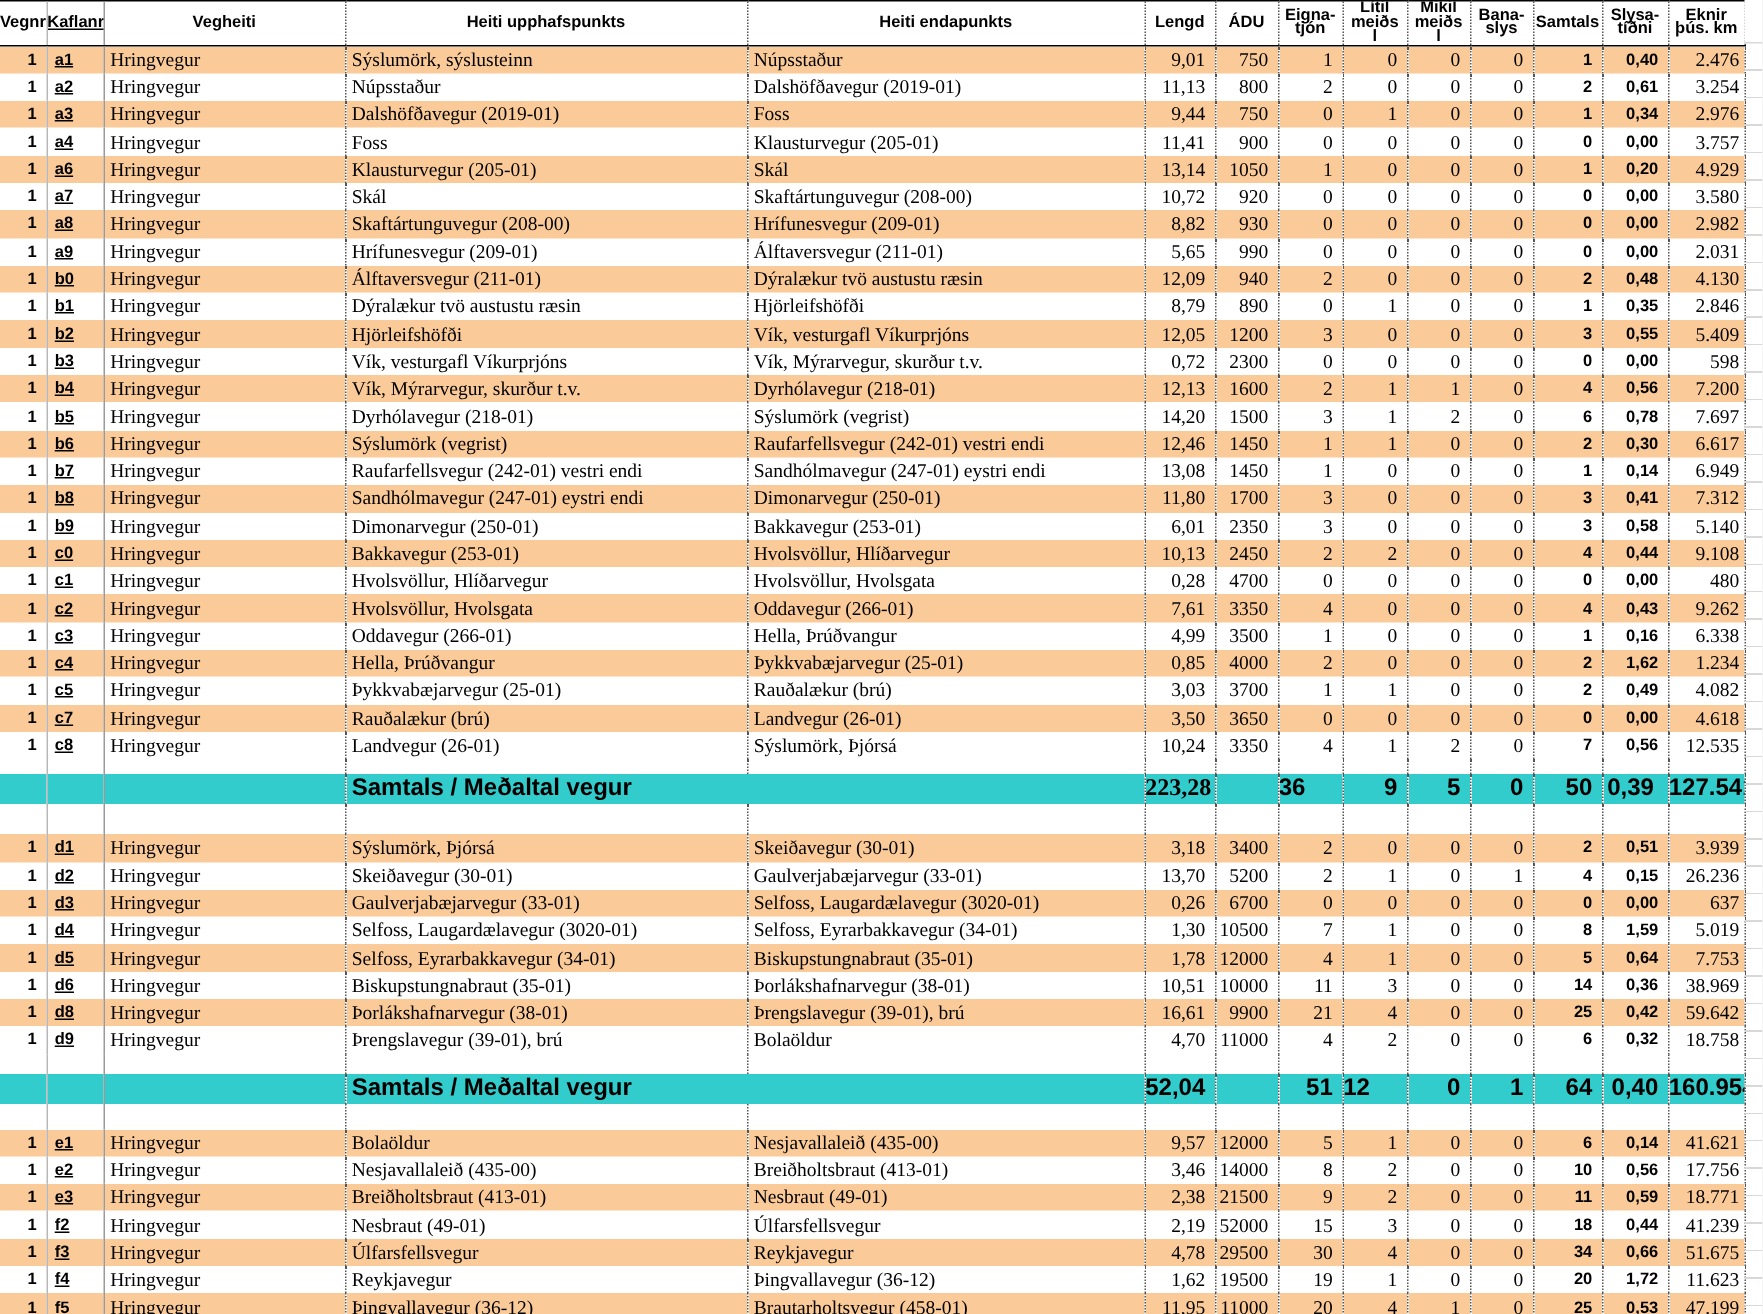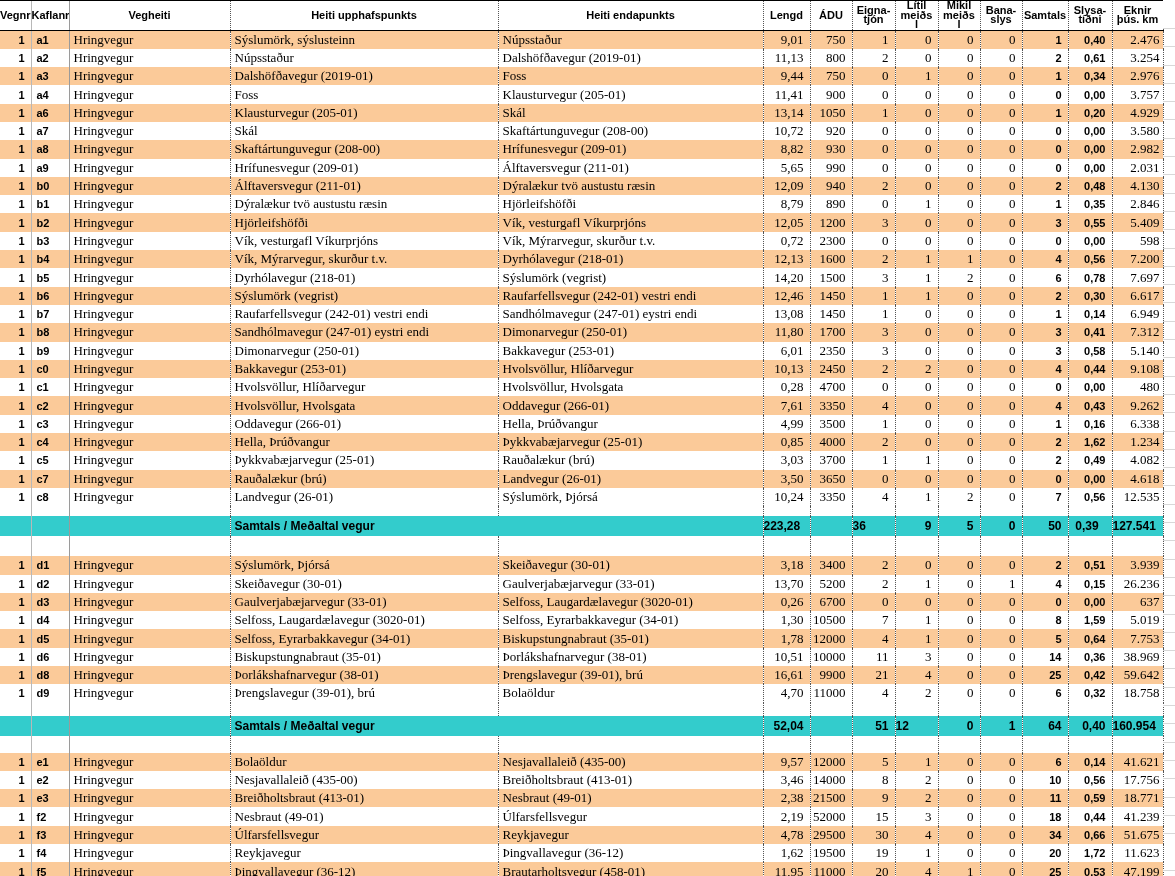--- a/index.html
+++ b/index.html
@@ -37,25 +37,25 @@
     border-top:1px solid #000;border-bottom:1px solid #000;
     height:27px;padding:0;white-space:pre-line;overflow:hidden;
   }
   td{padding:0;margin:0;vertical-align:middle;overflow:hidden;white-space:nowrap;}
   tr.row-data td{height:18.3px;}
   tr.row-gap td{height:10px;}
   tr.row-gap.g2 td{height:20px;}
   tr.row-gap.g3 td{height:13px;}
   tr.row-gap.g4 td{height:17px;}
   tr.row-summary td{height:20px;background:var(--teal);
-    font-family:"Liberation Sans",sans-serif;font-weight:bold;font-size:12px;}
+    font-family:"Liberation Sans",sans-serif;font-weight:bold;font-size:16px;}
   tr.shaded td{background:var(--orange);}
 
   
-  .b-kaflanr{border-left:1px solid var(--solid1);}
+  .b-kaflanr{border-left:1px solid var(--solid1);text-decoration:underline;}
   .b-vegheiti{border-left:1px solid var(--solid2);}
   .b-dot{border-left:1px dotted var(--dot);}
   .b-right{border-right:1px dotted var(--dot);}
 
   
   .ser{font-family:"Liberation Serif",serif;font-size:13px;}
   .snb{font-family:"Liberation Sans",sans-serif;font-size:11px;font-weight:bold;}
   .al{text-align:left;padding-left:4px;}
   .ar{text-align:right;padding-right:6px;}
   .ar-tight{text-align:right;padding-right:3px;}
@@ -558,21 +558,21 @@
         <td class="b-dot"></td>
         <td class="b-dot"></td>
         <td class="b-dot"></td>
         <td class="b-dot b-right"></td>
       </tr>
       <tr class="row-summary">
         <td class=""></td>
         <td class="b-kaflanr"></td>
         <td class="b-vegheiti"></td>
         <td class="b-dot summary-label" colspan="2">Samtals / Meðaltal vegur</td>
-        <td class="b-dot" style="text-align: left; padding-right: 6px;">223,28</td>
+        <td class="b-dot" style="text-align: left; padding-right: 6px; font-family: Liberation Serif, serif;">223,28</td>
         <td class="b-dot"></td>
         <td class="b-dot" style="text-align: left; padding-right: 6px;">36</td>
         <td class="b-dot" style="text-align: right; padding-right: 6px;">9</td>
         <td class="b-dot" style="text-align: right; padding-right: 6px;">5</td>
         <td class="b-dot" style="text-align: right; padding-right: 6px;">0</td>
         <td class="b-dot" style="text-align: right; padding-right: 6px;">50</td>
         <td class="b-dot" style="text-align: center; padding-right: 6px;">0,39</td>
         <td class="b-dot b-right" style="text-align: left; padding-right: 3px;">127.541</td>
       </tr>
       <tr class="row-gap g2">

